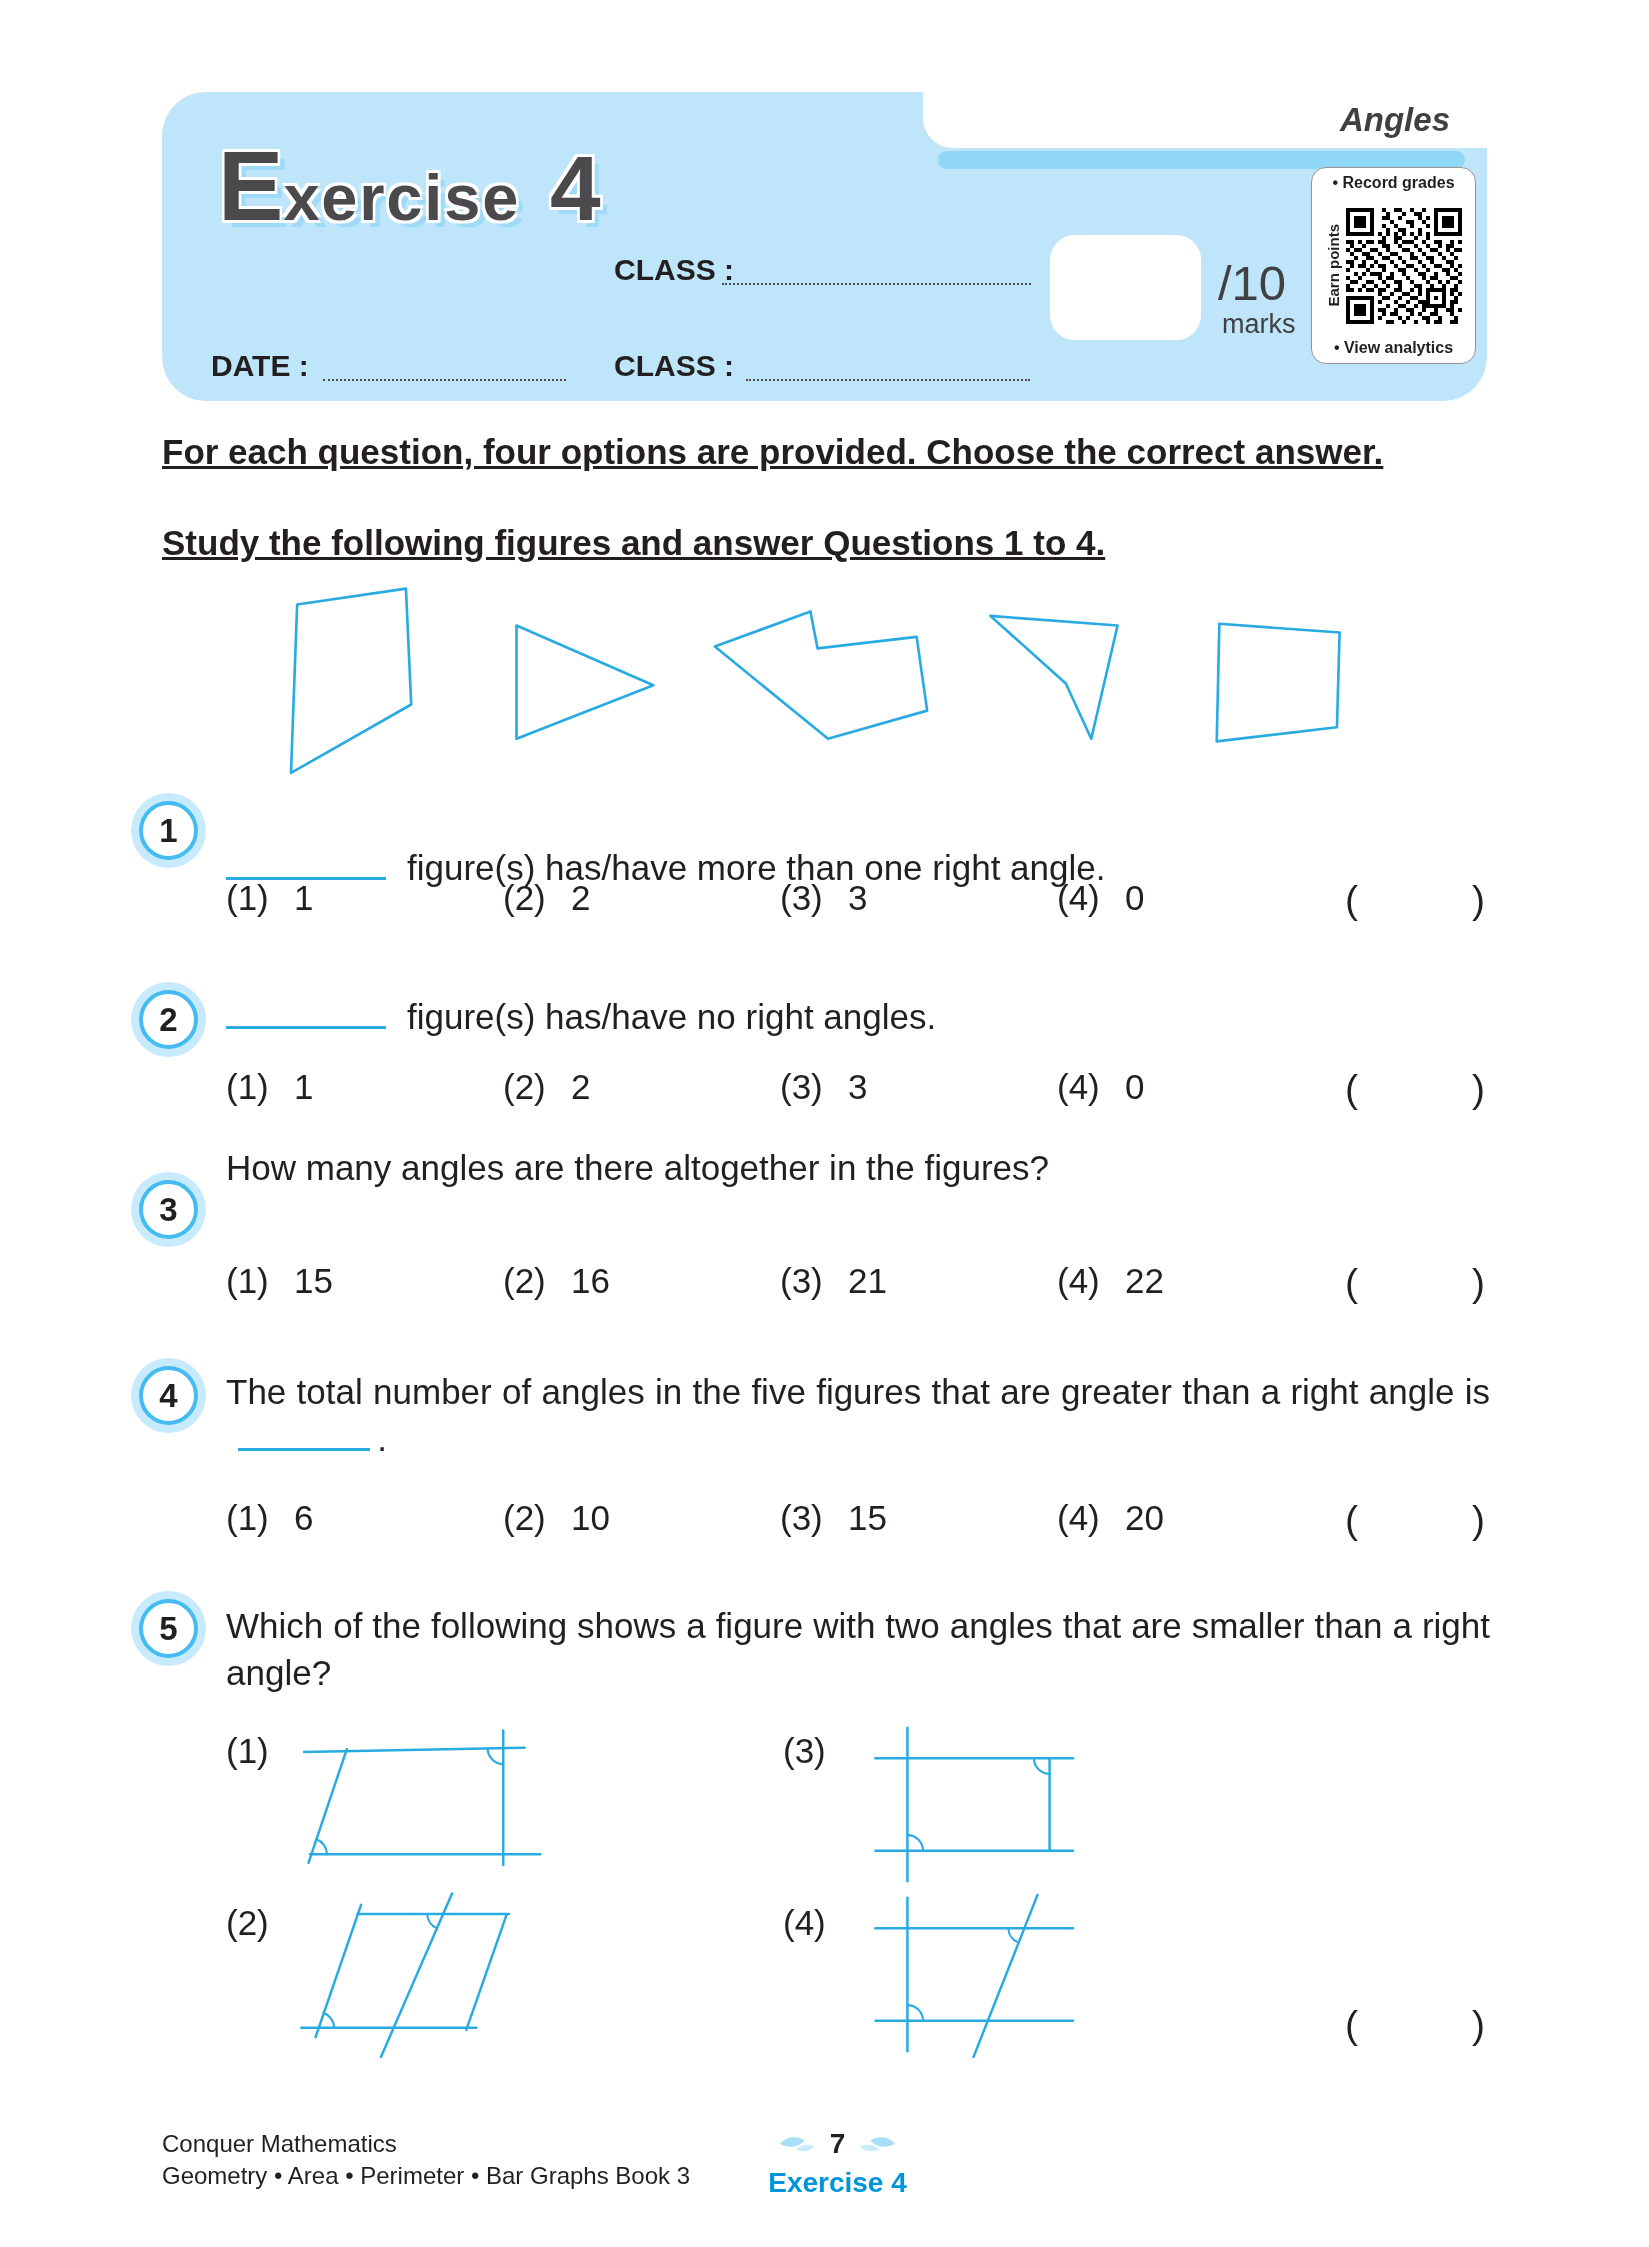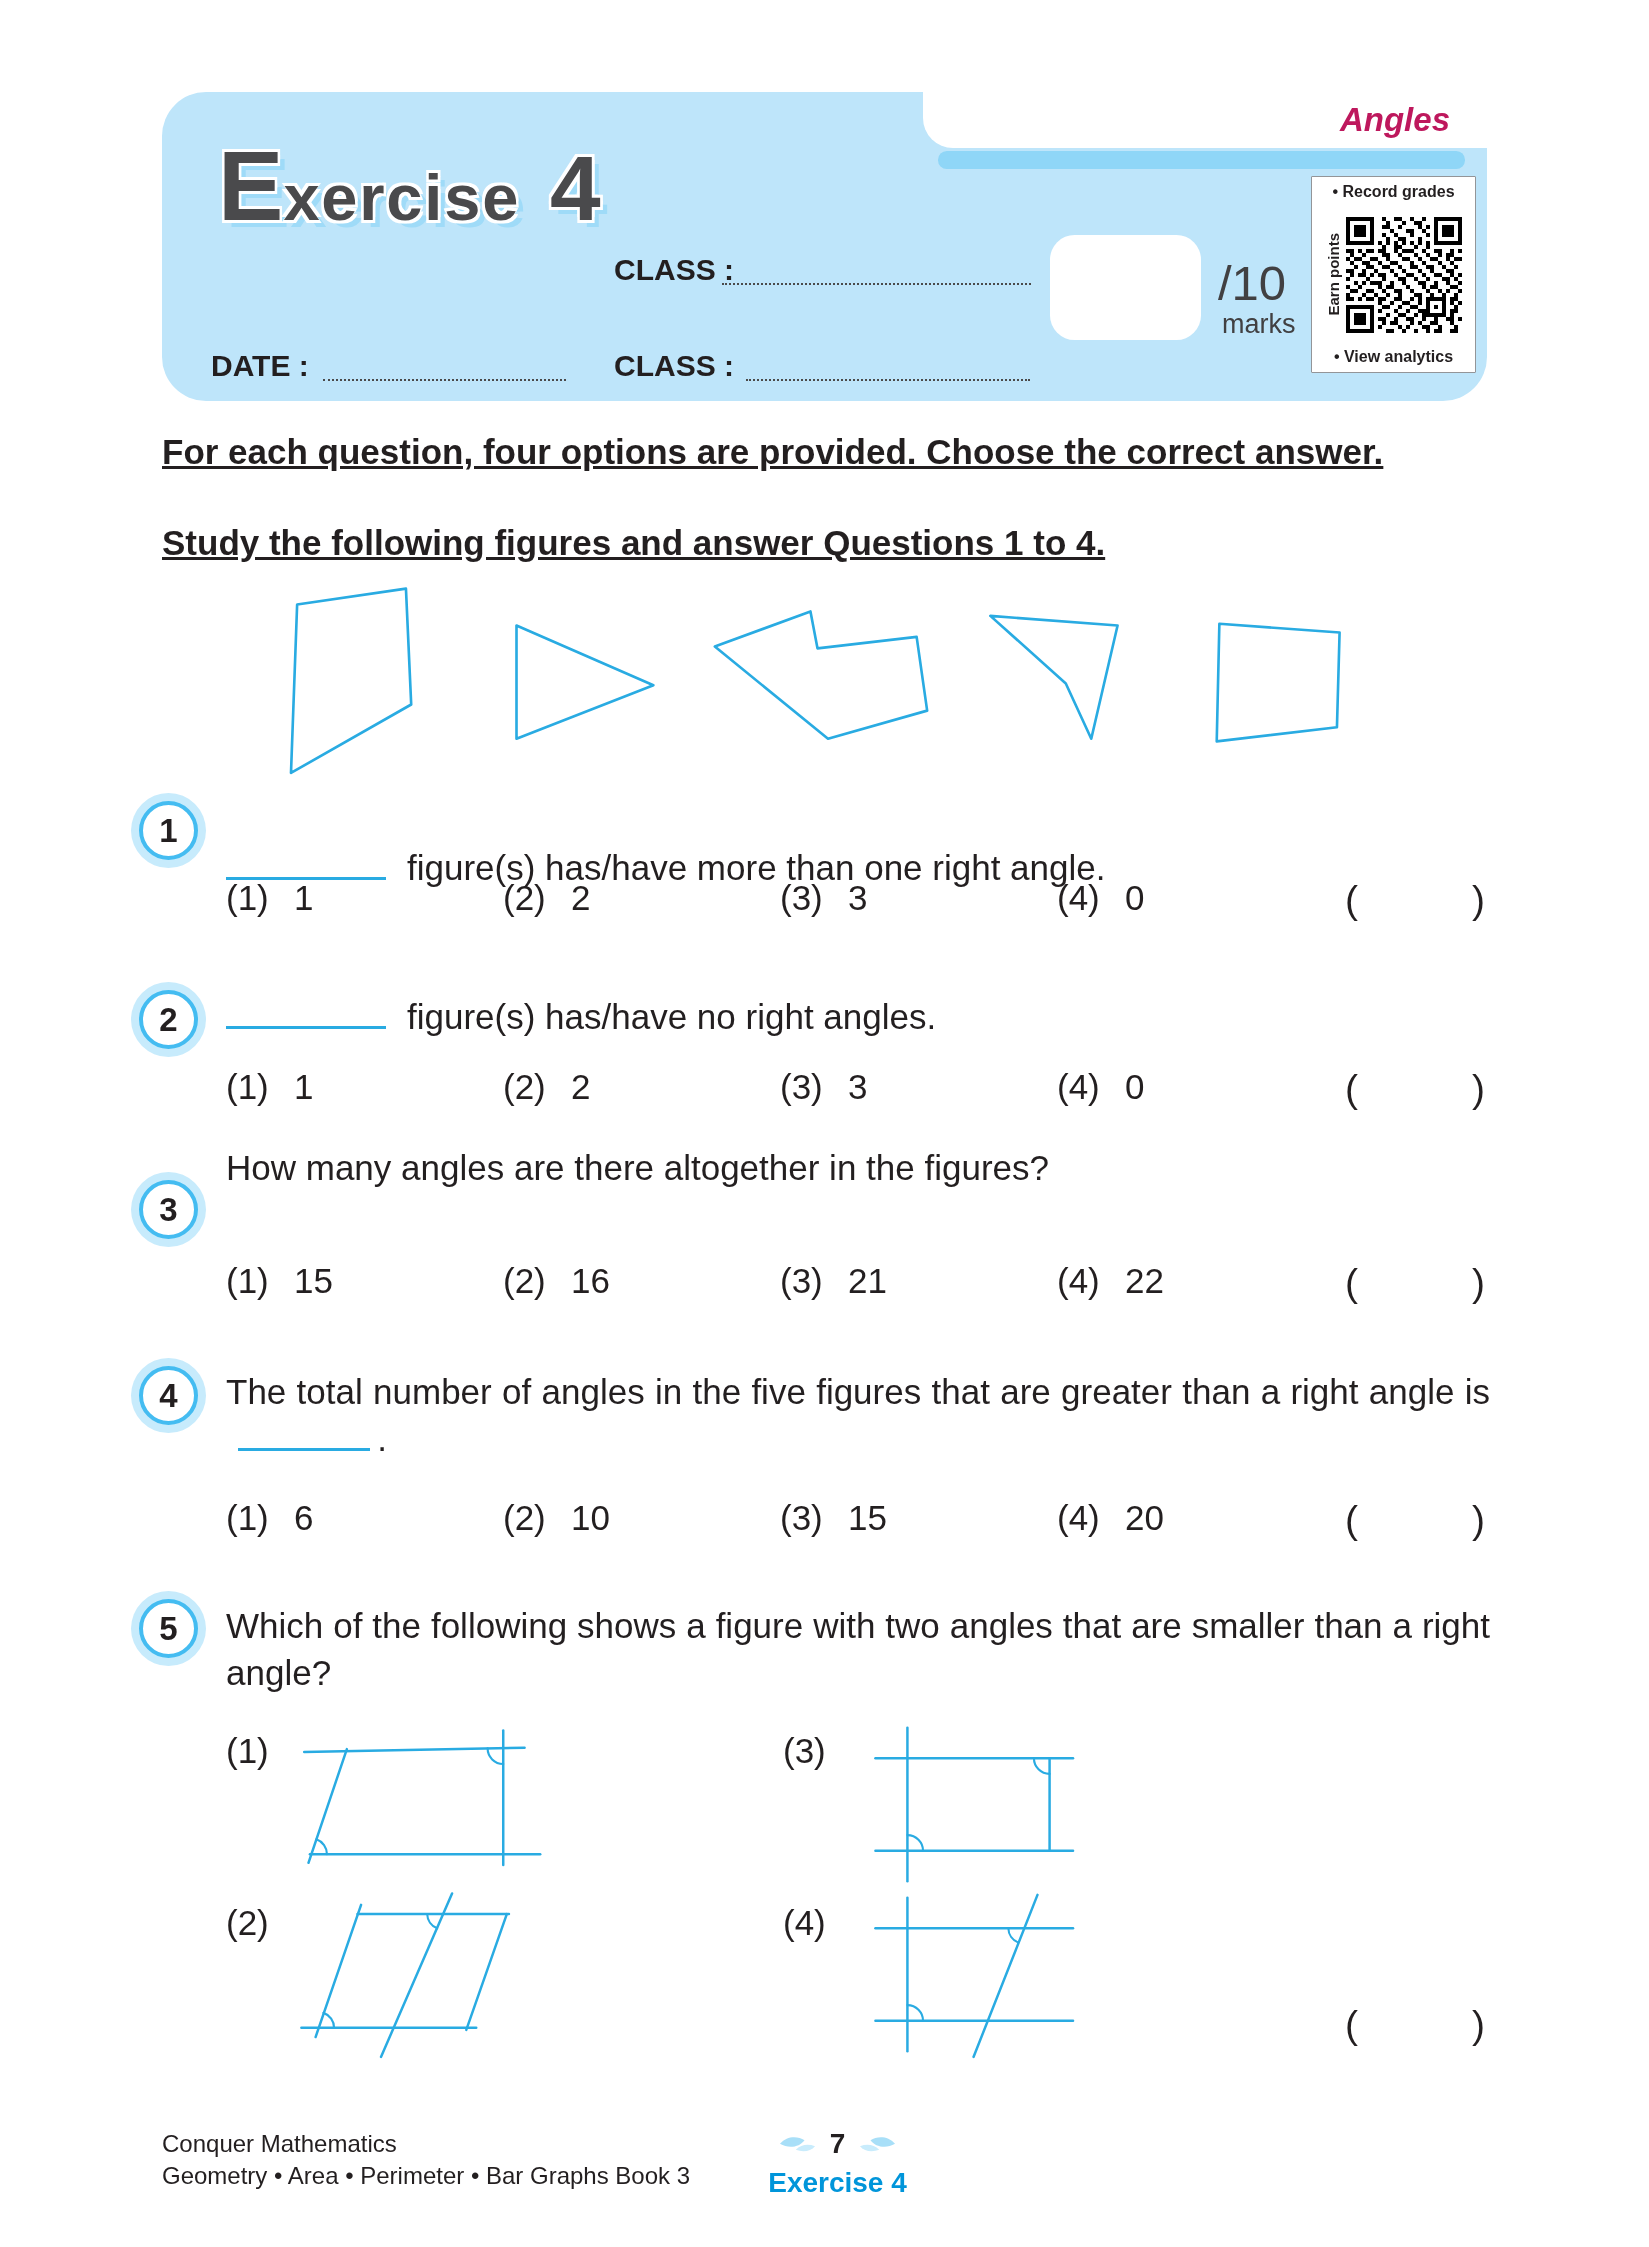--- a/index.html
+++ b/index.html
@@ -2,32 +2,32 @@
 <html style="font-size:14px"><head>
 <meta charset="utf-8">
 <style>
   html,body{margin:0;padding:0;background:#ffffff;}
   .page{position:relative;width:1649px;height:2247px;background:#fff;font-family:"Liberation Sans",sans-serif;color:#231F20;overflow:hidden;}
   .abs{position:absolute;}
   .nowrap{white-space:nowrap;}
 
   
   .header-bg{left:162px;top:92px;width:1325px;height:309px;background:#BEE5FA;border-radius:44px;}
-  .tab{left:923px;top:92px;width:564px;height:56px;background:#fff;border-bottom-left-radius:30px;display:flex;align-items:center;justify-content:flex-end;padding-right:37px;box-sizing:border-box;font-style:italic;font-weight:bold;font-size:33px;color:#be185d;}
+  .tab{left:923px;top:92px;width:564px;height:56px;background:#fff;border-bottom-left-radius:30px;display:flex;align-items:center;justify-content:flex-end;padding-right:37px;box-sizing:border-box;font-style:italic;font-weight:bold;font-size:33px;color:#404040;}
   .tab-stripe{left:938px;top:151px;width:527px;height:17.6px;background:#8FD6F7;border-radius:8.8px;}
   .ex-title{left:218px;top:130px;display:flex;align-items:baseline;font-weight:bold;color:#4A4A4C;text-shadow:-2.6px -2.6px 0 #FFF,2.6px -2.6px 0 #FFF,-2.6px 2.6px 0 #FFF,2.6px 2.6px 0 #FFF,7px 7px 0 #9FDBF8;}
   .ex-e{font-size:98px;}
   .ex-rest{font-size:65px;letter-spacing:1.8px;}
   .ex-num{font-size:91px;margin-left:30px;}
   .fld{font-weight:bold;font-size:30px;}
   .dotted{border-bottom:2.6px dotted #4A4A4A;}
   .scorebox{left:1050px;top:235px;width:151px;height:105px;background:#fff;border-radius:24.6px;}
   .score-val{left:1218px;top:255px;font-size:49px;color:#414042;}
   .score-unit{left:1222px;top:309px;font-size:27px;color:#414042;}
-  .qr-panel{left:1311px;top:176px;width:165px;height:197px;background:#fff;border:1.8px solid #939598;border-radius:1px;box-sizing:border-box;display:flex;flex-direction:column;align-items:center;justify-content:space-between;padding:6.1px 3.5px;}
+  .qr-panel{left:1311px;top:167px;width:165px;height:197px;background:#fff;border:1.8px solid #939598;border-radius:15px;box-sizing:border-box;display:flex;flex-direction:column;align-items:center;justify-content:space-between;padding:6.1px 3.5px;}
   .qr-row{display:flex;align-items:center;gap:4.4px;}
   .qr-side{writing-mode:vertical-rl;transform:rotate(180deg);font-size:15px;font-weight:bold;color:#231F20;}
   .qr-caption{font-size:16px;font-weight:bold;color:#231F20;white-space:nowrap;}
 
   
   .instr{font-weight:bold;font-size:35px;text-decoration:underline;}
   .qbadge{width:51px;height:51px;border-radius:50%;background:#fff;border:4.4px solid #44BCF1;box-shadow:0 0 0 8px #C7EBFC;display:flex;align-items:center;justify-content:center;font-weight:bold;font-size:33px;color:#231F20;}
   .qtext{font-size:35px;}
   .blank{display:inline-block;width:160px;height:7px;border-bottom:3.5px solid #29ABE2;margin-right:21px;}
   .blank-mid{width:132px;margin:0 7px 0 12.3px;}

